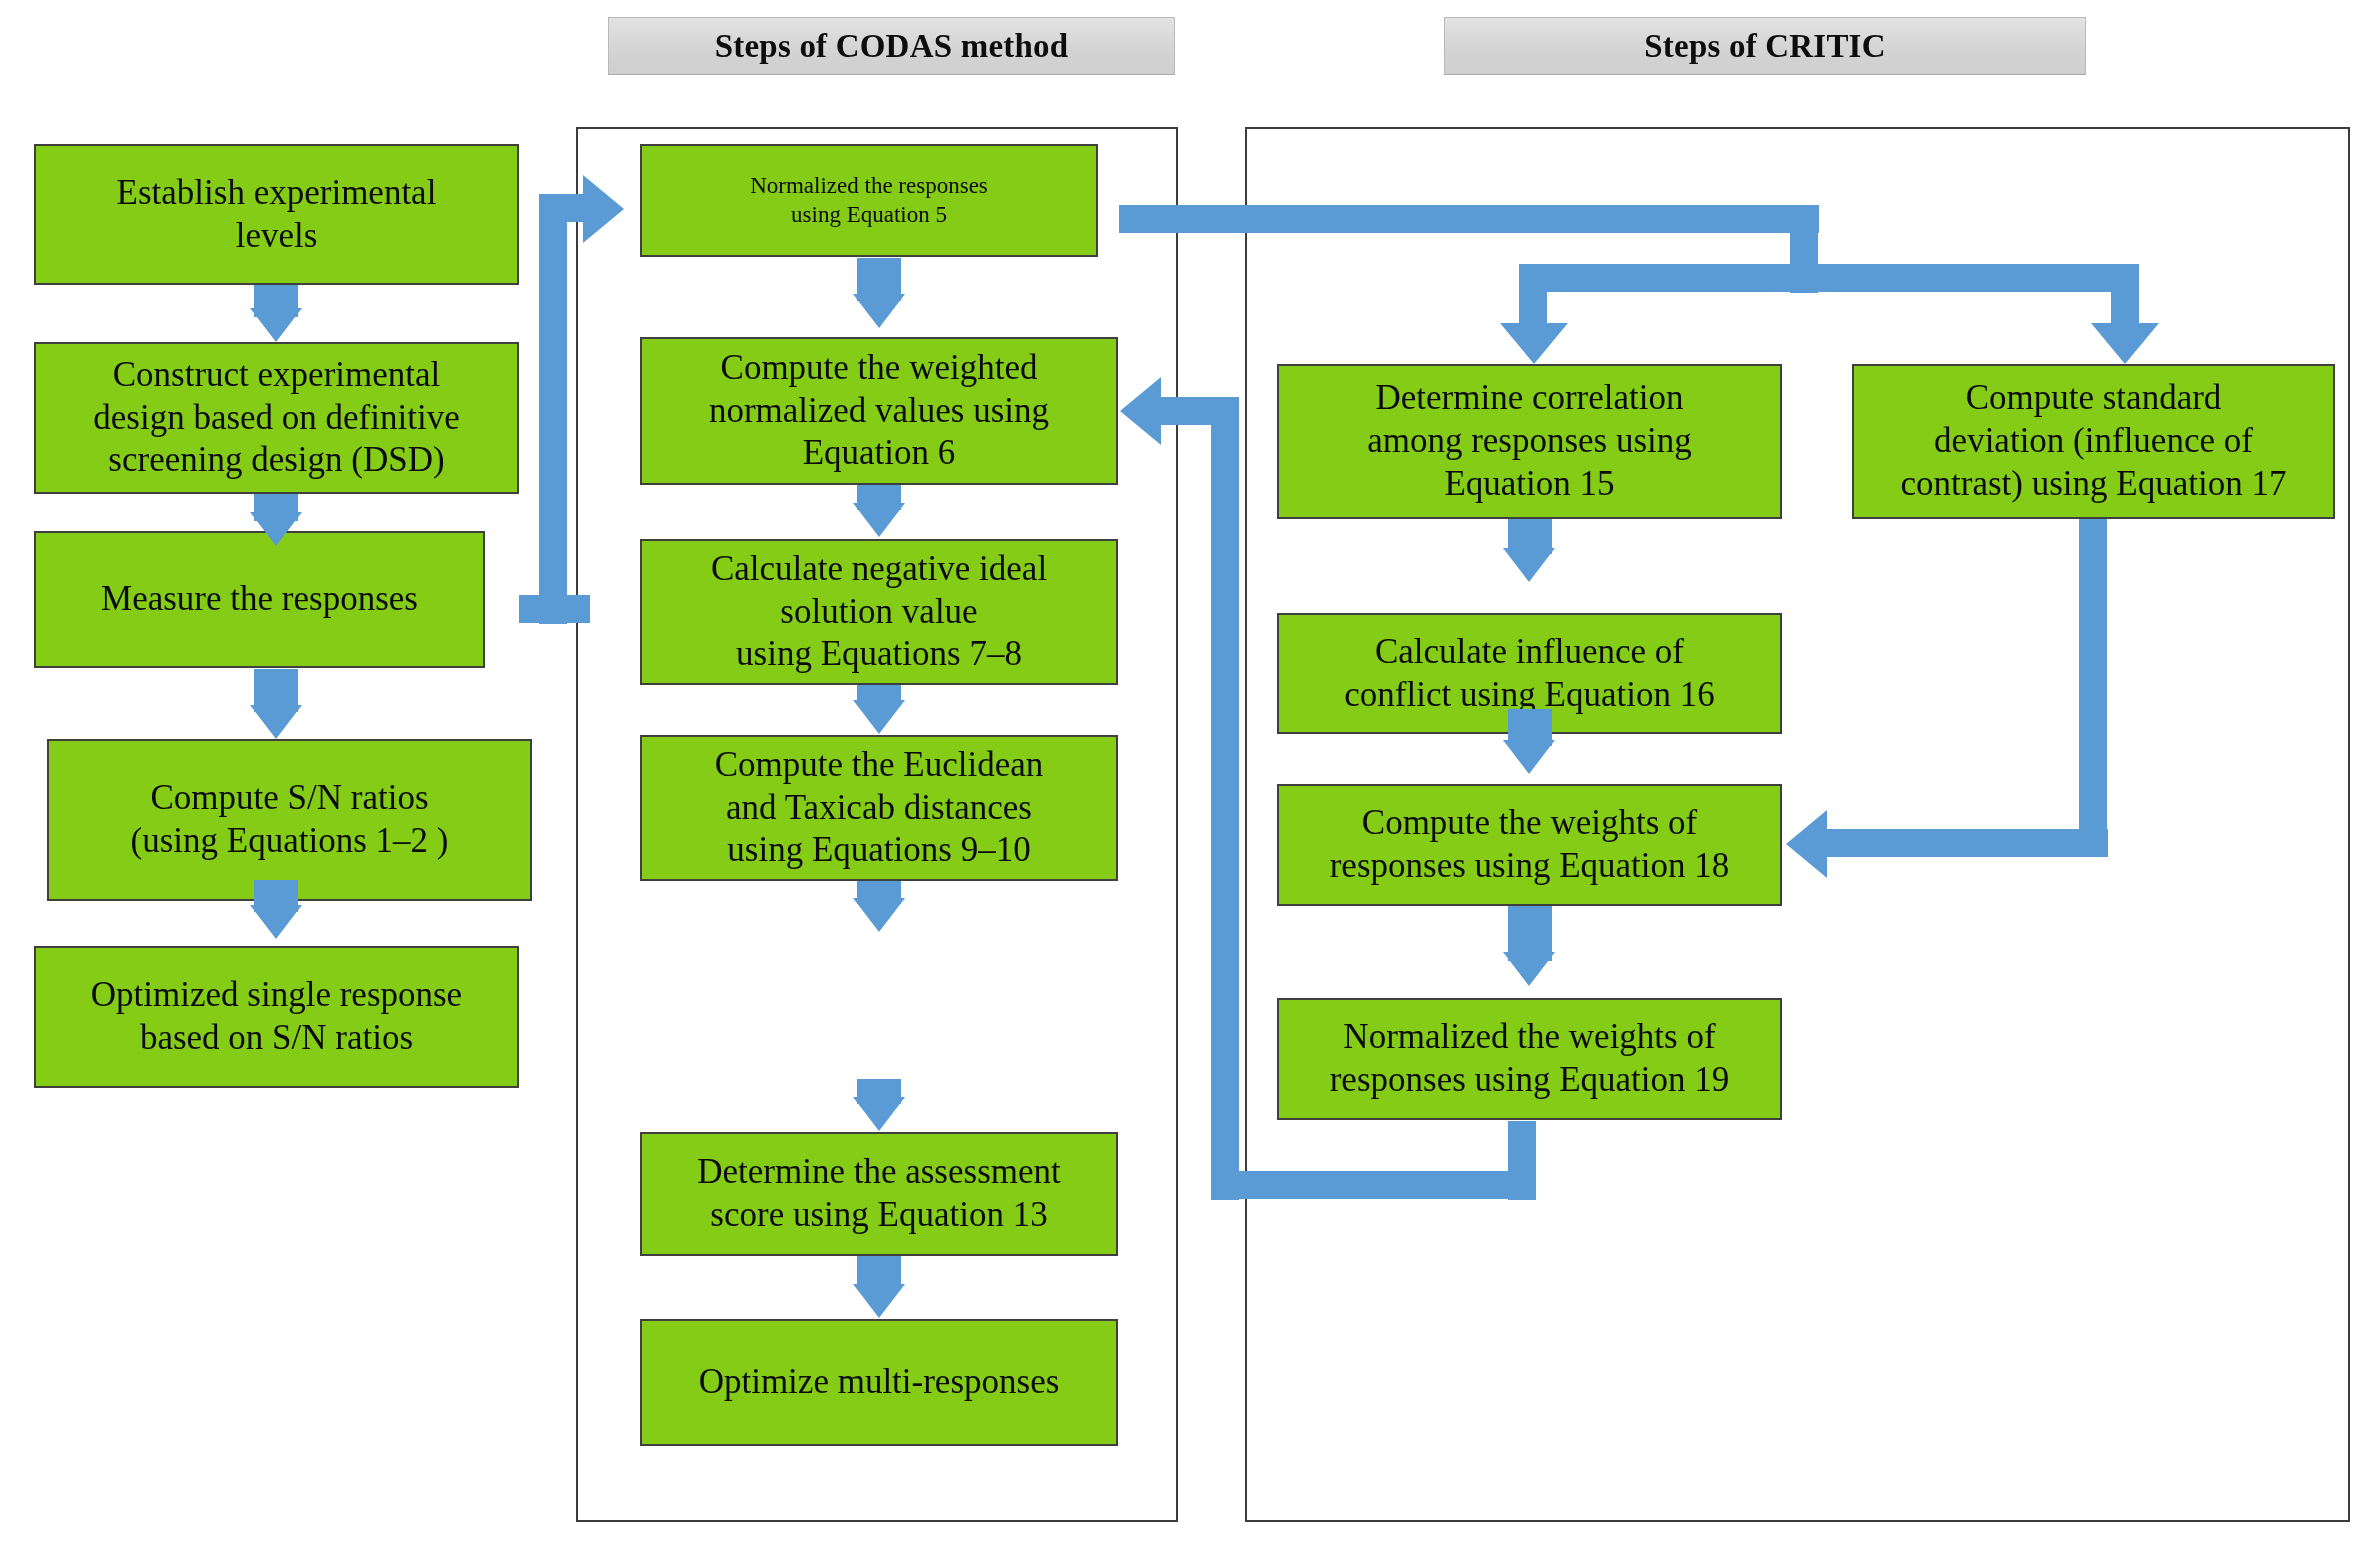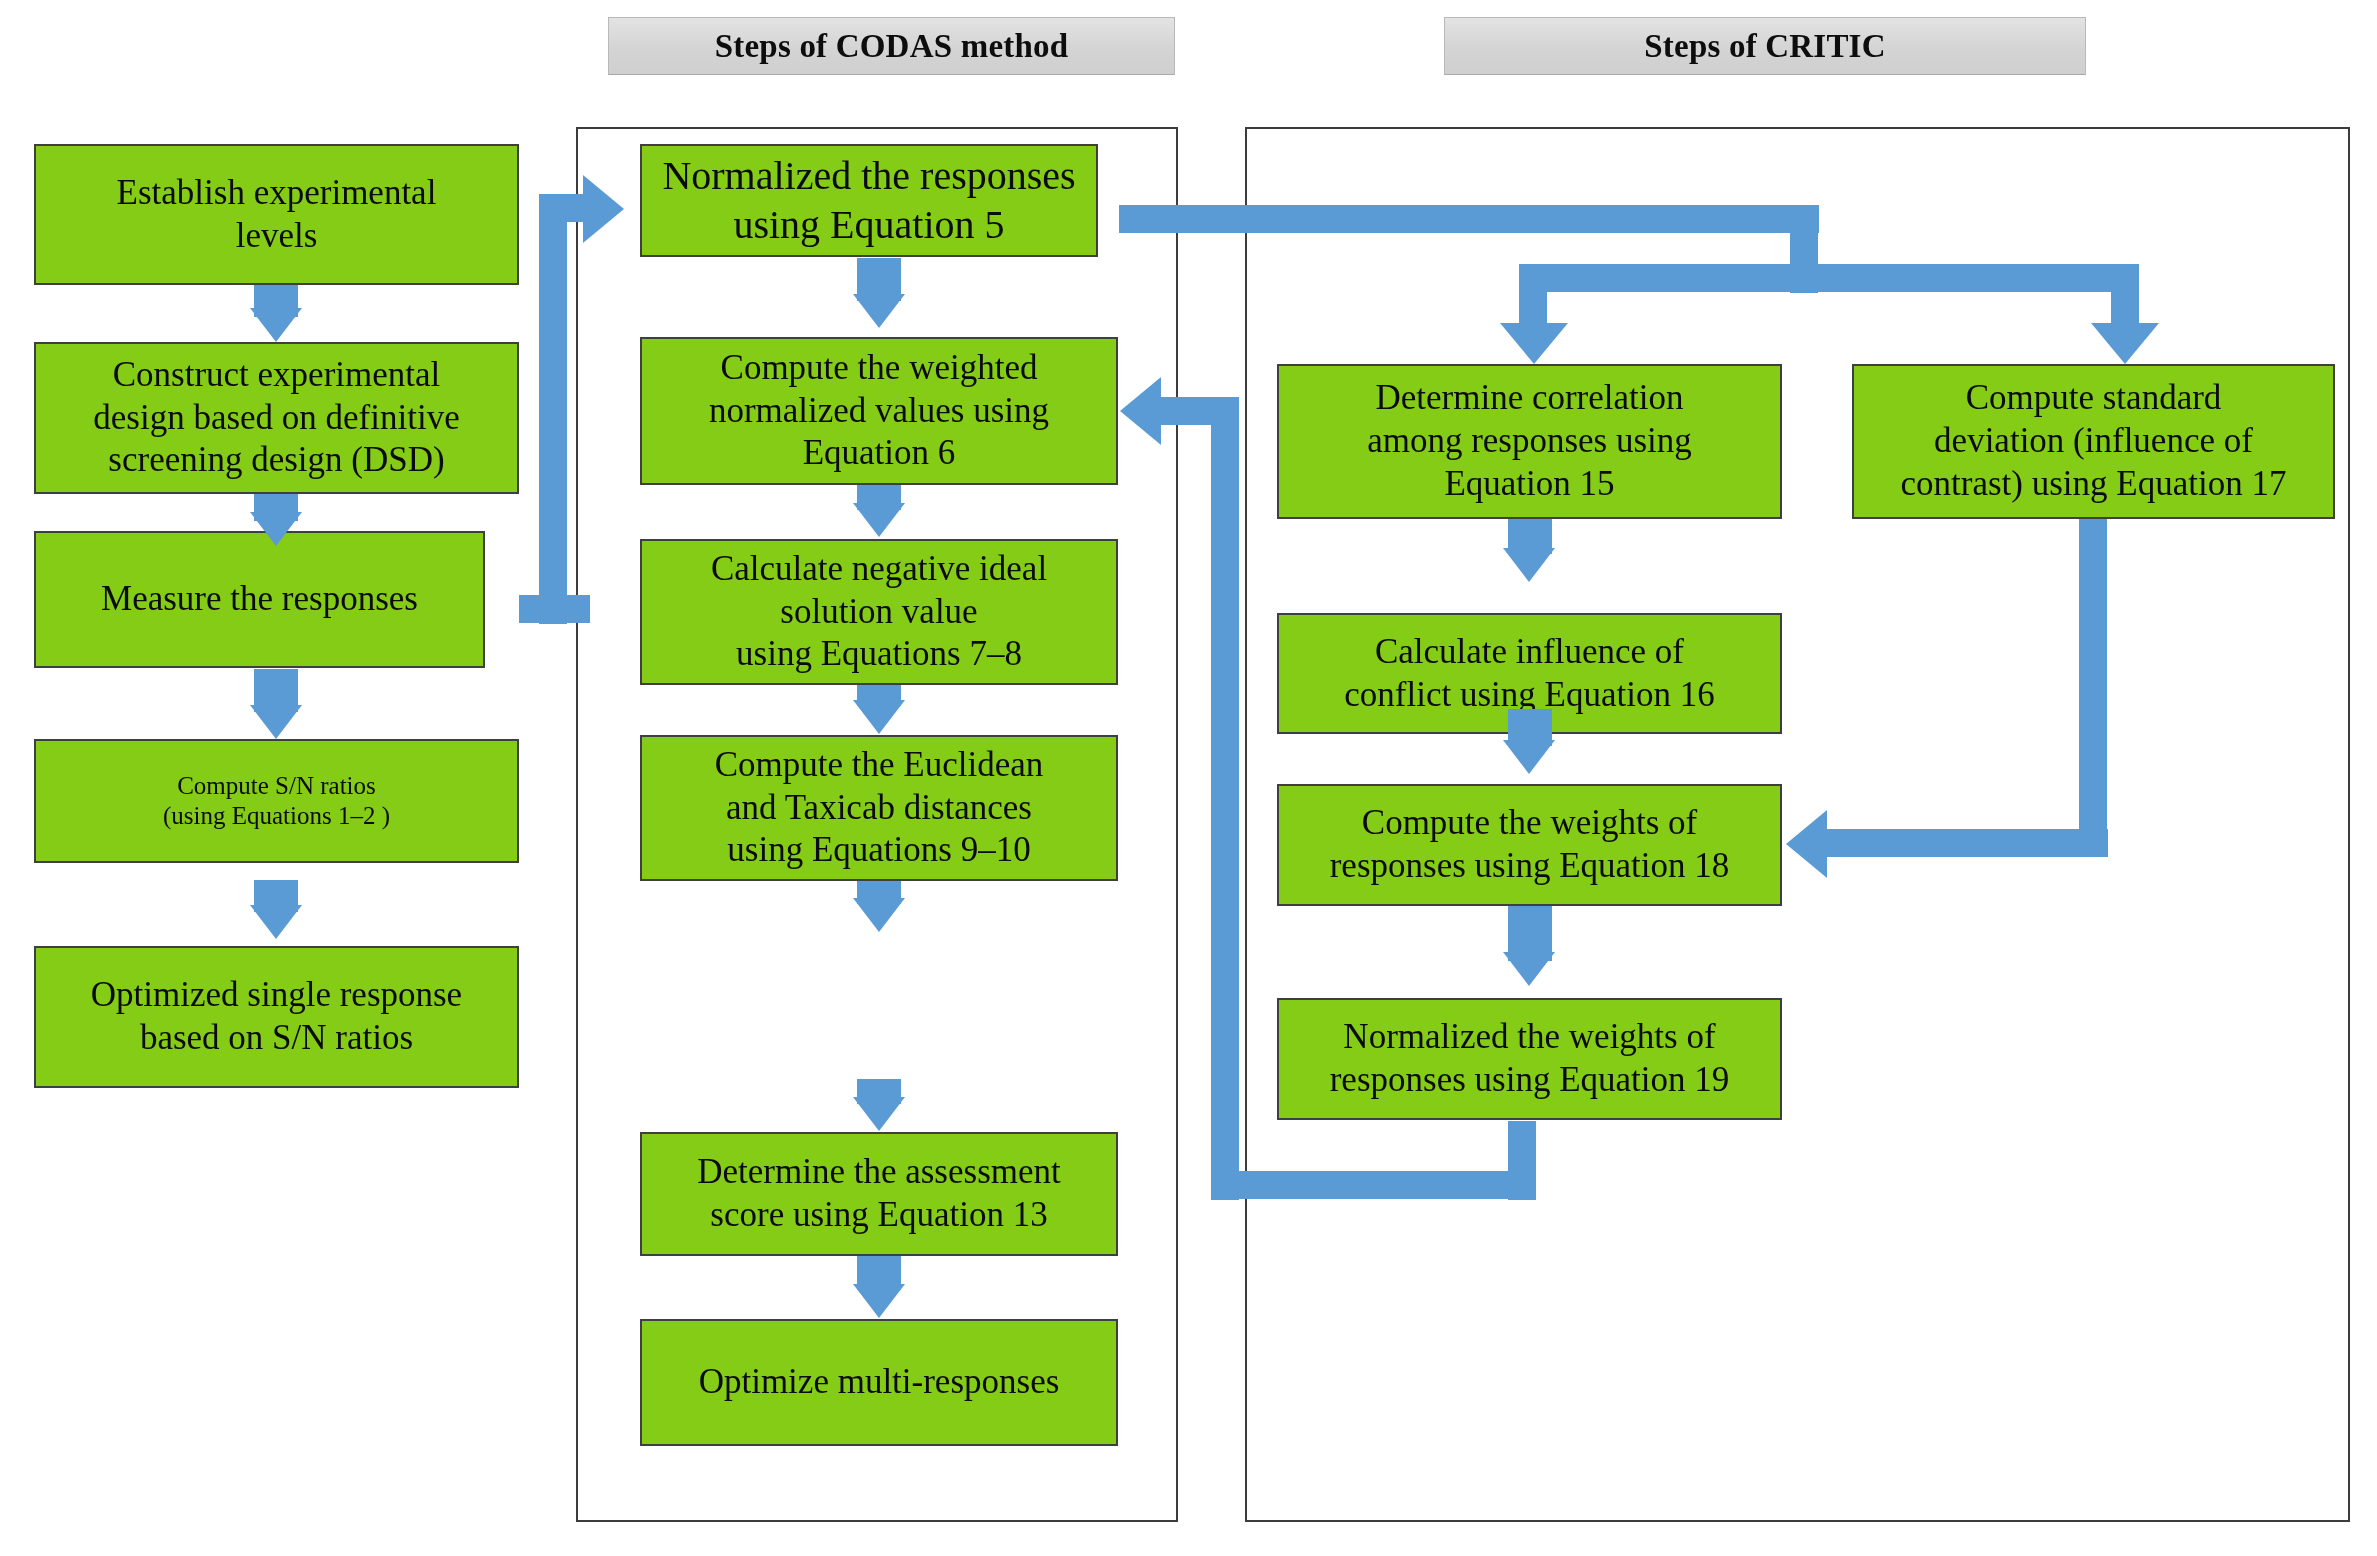--- a/index.html
+++ b/index.html
@@ -77,21 +77,21 @@
 
   <div class="box" style="left:34px;top:144px;width:485px;height:141px;font-size:35px;">Establish experimental
 levels</div>
 
   <div class="box" style="left:34px;top:342px;width:485px;height:152px;font-size:35px;">Construct experimental
 design based on definitive
 screening design (DSD)</div>
 
   <div class="box" style="left:34px;top:531px;width:451px;height:137px;font-size:35px;">Measure the responses</div>
 
-  <div class="box" style="left:34px;top:739px;width:485px;height:124px;font-size:25px;">Compute S/N ratios
+  <div class="box" style="left:47px;top:739px;width:485px;height:162px;font-size:35px;">Compute S/N ratios
 (using Equations 1–2 )</div>
 
   <div class="box" style="left:34px;top:946px;width:485px;height:142px;font-size:35px;">Optimized single response
 based on S/N ratios</div>
 
   <div>
     <div class="seg" style="left:254px;top:285px;width:44px;height:32px;"></div>
     <div class="tri tri-down-sm" style="left:250px;top:308px;"></div>
   </div>
   <div>
@@ -107,21 +107,21 @@
     <div class="tri tri-down-sm" style="left:250px;top:905px;"></div>
   </div>
 
   <div>
     <div class="seg" style="left:519px;top:595px;width:71px;height:28px;"></div>
     <div class="seg" style="left:539px;top:194px;width:28px;height:430px;"></div>
     <div class="seg" style="left:539px;top:194px;width:53px;height:28px;"></div>
     <div class="tri tri-right" style="left:583px;top:175px;"></div>
   </div>
 
-  <div class="box" style="left:640px;top:144px;width:458px;height:113px;font-size:40px;">Normalized the responses
+  <div class="box" style="left:640px;top:144px;width:458px;height:113px;font-size:23px;">Normalized the responses
 using Equation 5</div>
 
   <div class="box" style="left:640px;top:337px;width:478px;height:148px;font-size:35px;">Compute the weighted
 normalized values using
 Equation 6</div>
 
   <div class="box" style="left:640px;top:539px;width:478px;height:146px;font-size:35px;">Calculate negative ideal
 solution value
 using Equations 7–8</div>
 

